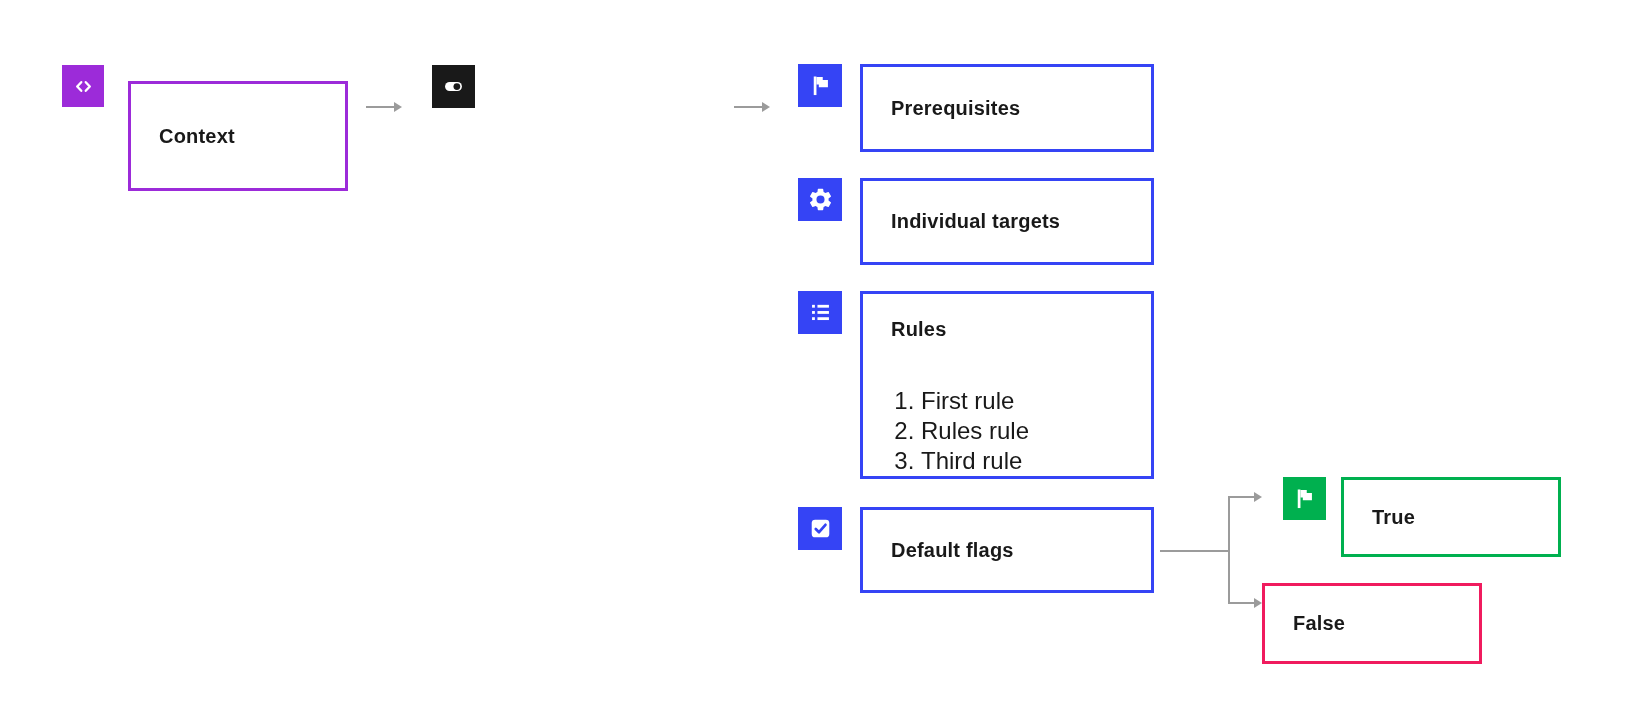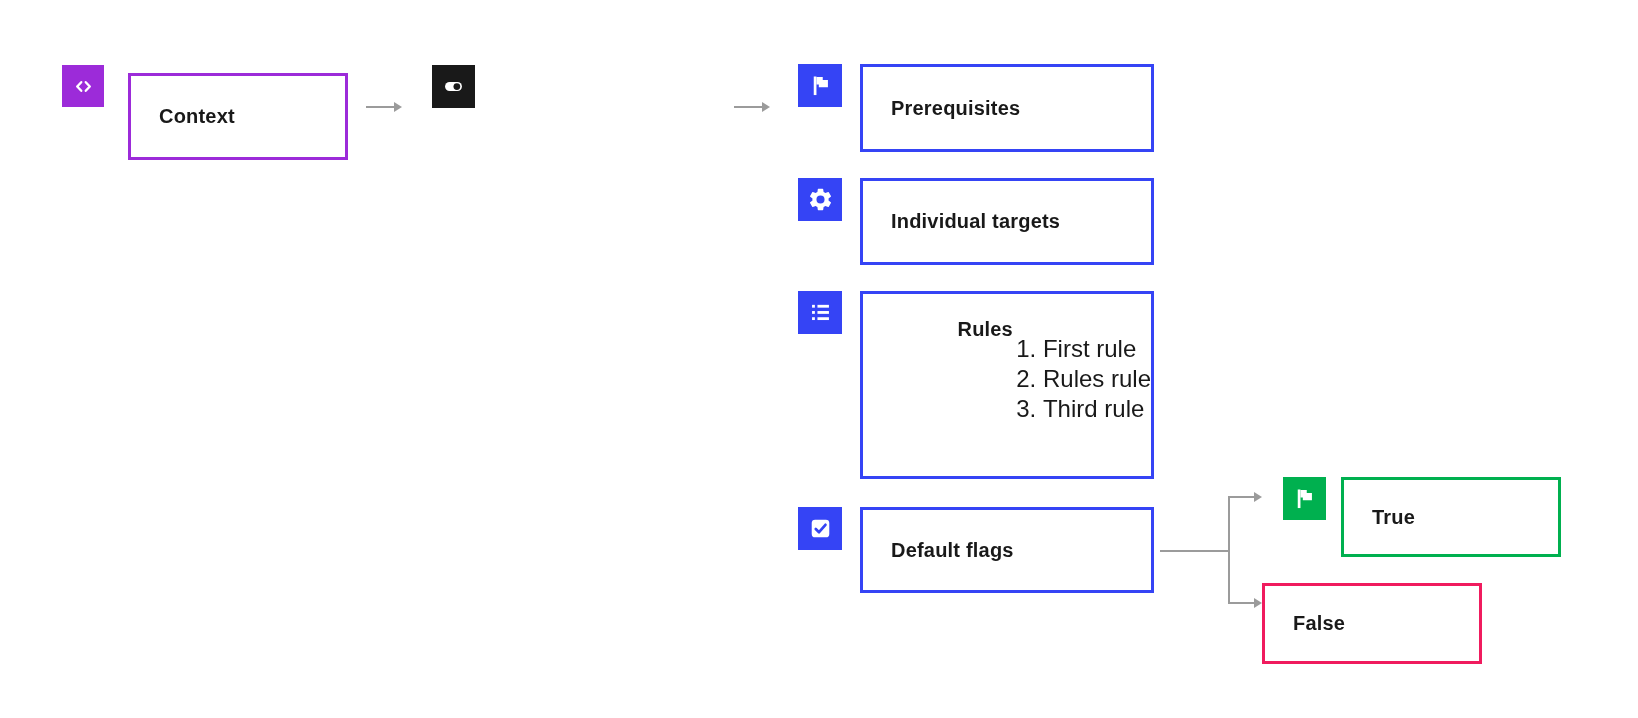--- a/index.html
+++ b/index.html
@@ -17,39 +17,39 @@
 
   .node { position:absolute; background:#ffffff; display:flex; align-items:center; padding-left:28px; }
   .b-purple { border:3px solid var(--purple,#9C2BD9); }
   .b-black  { border:3px solid var(--black,#191919); }
   .b-blue   { border:3px solid var(--blue,#3544F5); }
   .b-green  { border:3px solid var(--green,#00B04F); }
   .b-pink   { border:3px solid var(--pink,#F01B5E); }
 
   .label { font-size:20px; font-weight:700; color:var(--text,#191919); letter-spacing:0.2px; }
 
-  .node.rules { flex-direction:row; align-items:flex-start; justify-content:flex-end; padding-top:24px; }
+  .node.rules { flex-direction:column; align-items:flex-start; justify-content:space-between; padding-top:24px; }
   .rules ol { margin:16px 0 0 8px; padding-left:22px; list-style:decimal; font-size:24px; line-height:30px; color:var(--text,#191919); }
 
   .cline { position:absolute; background:var(--arrow,#9B9B9B); }
   .h-arrow { position:absolute; height:2px; background:var(--arrow,#9B9B9B); }
   .h-arrow::after { content:""; position:absolute; right:-8px; top:-4px; width:0; height:0;
     border-left:8px solid var(--arrow,#9B9B9B); border-top:5px solid transparent; border-bottom:5px solid transparent; }
 </style>
 </head>
 <body>
 
 <div class="canvas">
 
   <div class="icon bg-purple" style="left:62px; top:65px; width:42px; height:42px;">
     <svg viewBox="0 0 24 24">
         <path d="M10 8.2 6.4 12l3.6 3.8M14 8.2l3.6 3.8-3.6 3.8" fill="none" stroke="#ffffff" stroke-width="2.1" stroke-linecap="round" stroke-linejoin="round"></path>
       </svg>
   </div>
-  <div class="node b-purple" style="left:128px; top:73px; width:220px; height:87px;">
+  <div class="node b-purple" style="left:128px; top:81px; width:220px; height:110px;">
     <span class="label">Context</span>
   </div>
 
   <div class="h-arrow" style="left:366px; top:106px; width:28px;"></div>
 
   <div class="icon bg-black" style="left:432px; top:65px;">
     <svg viewBox="0 0 24 24">
       <rect x="4.5" y="8" width="15" height="8" rx="4" fill="#ffffff"></rect>
       <circle cx="15" cy="12" r="3" fill="#191919"></circle>
     </svg>

